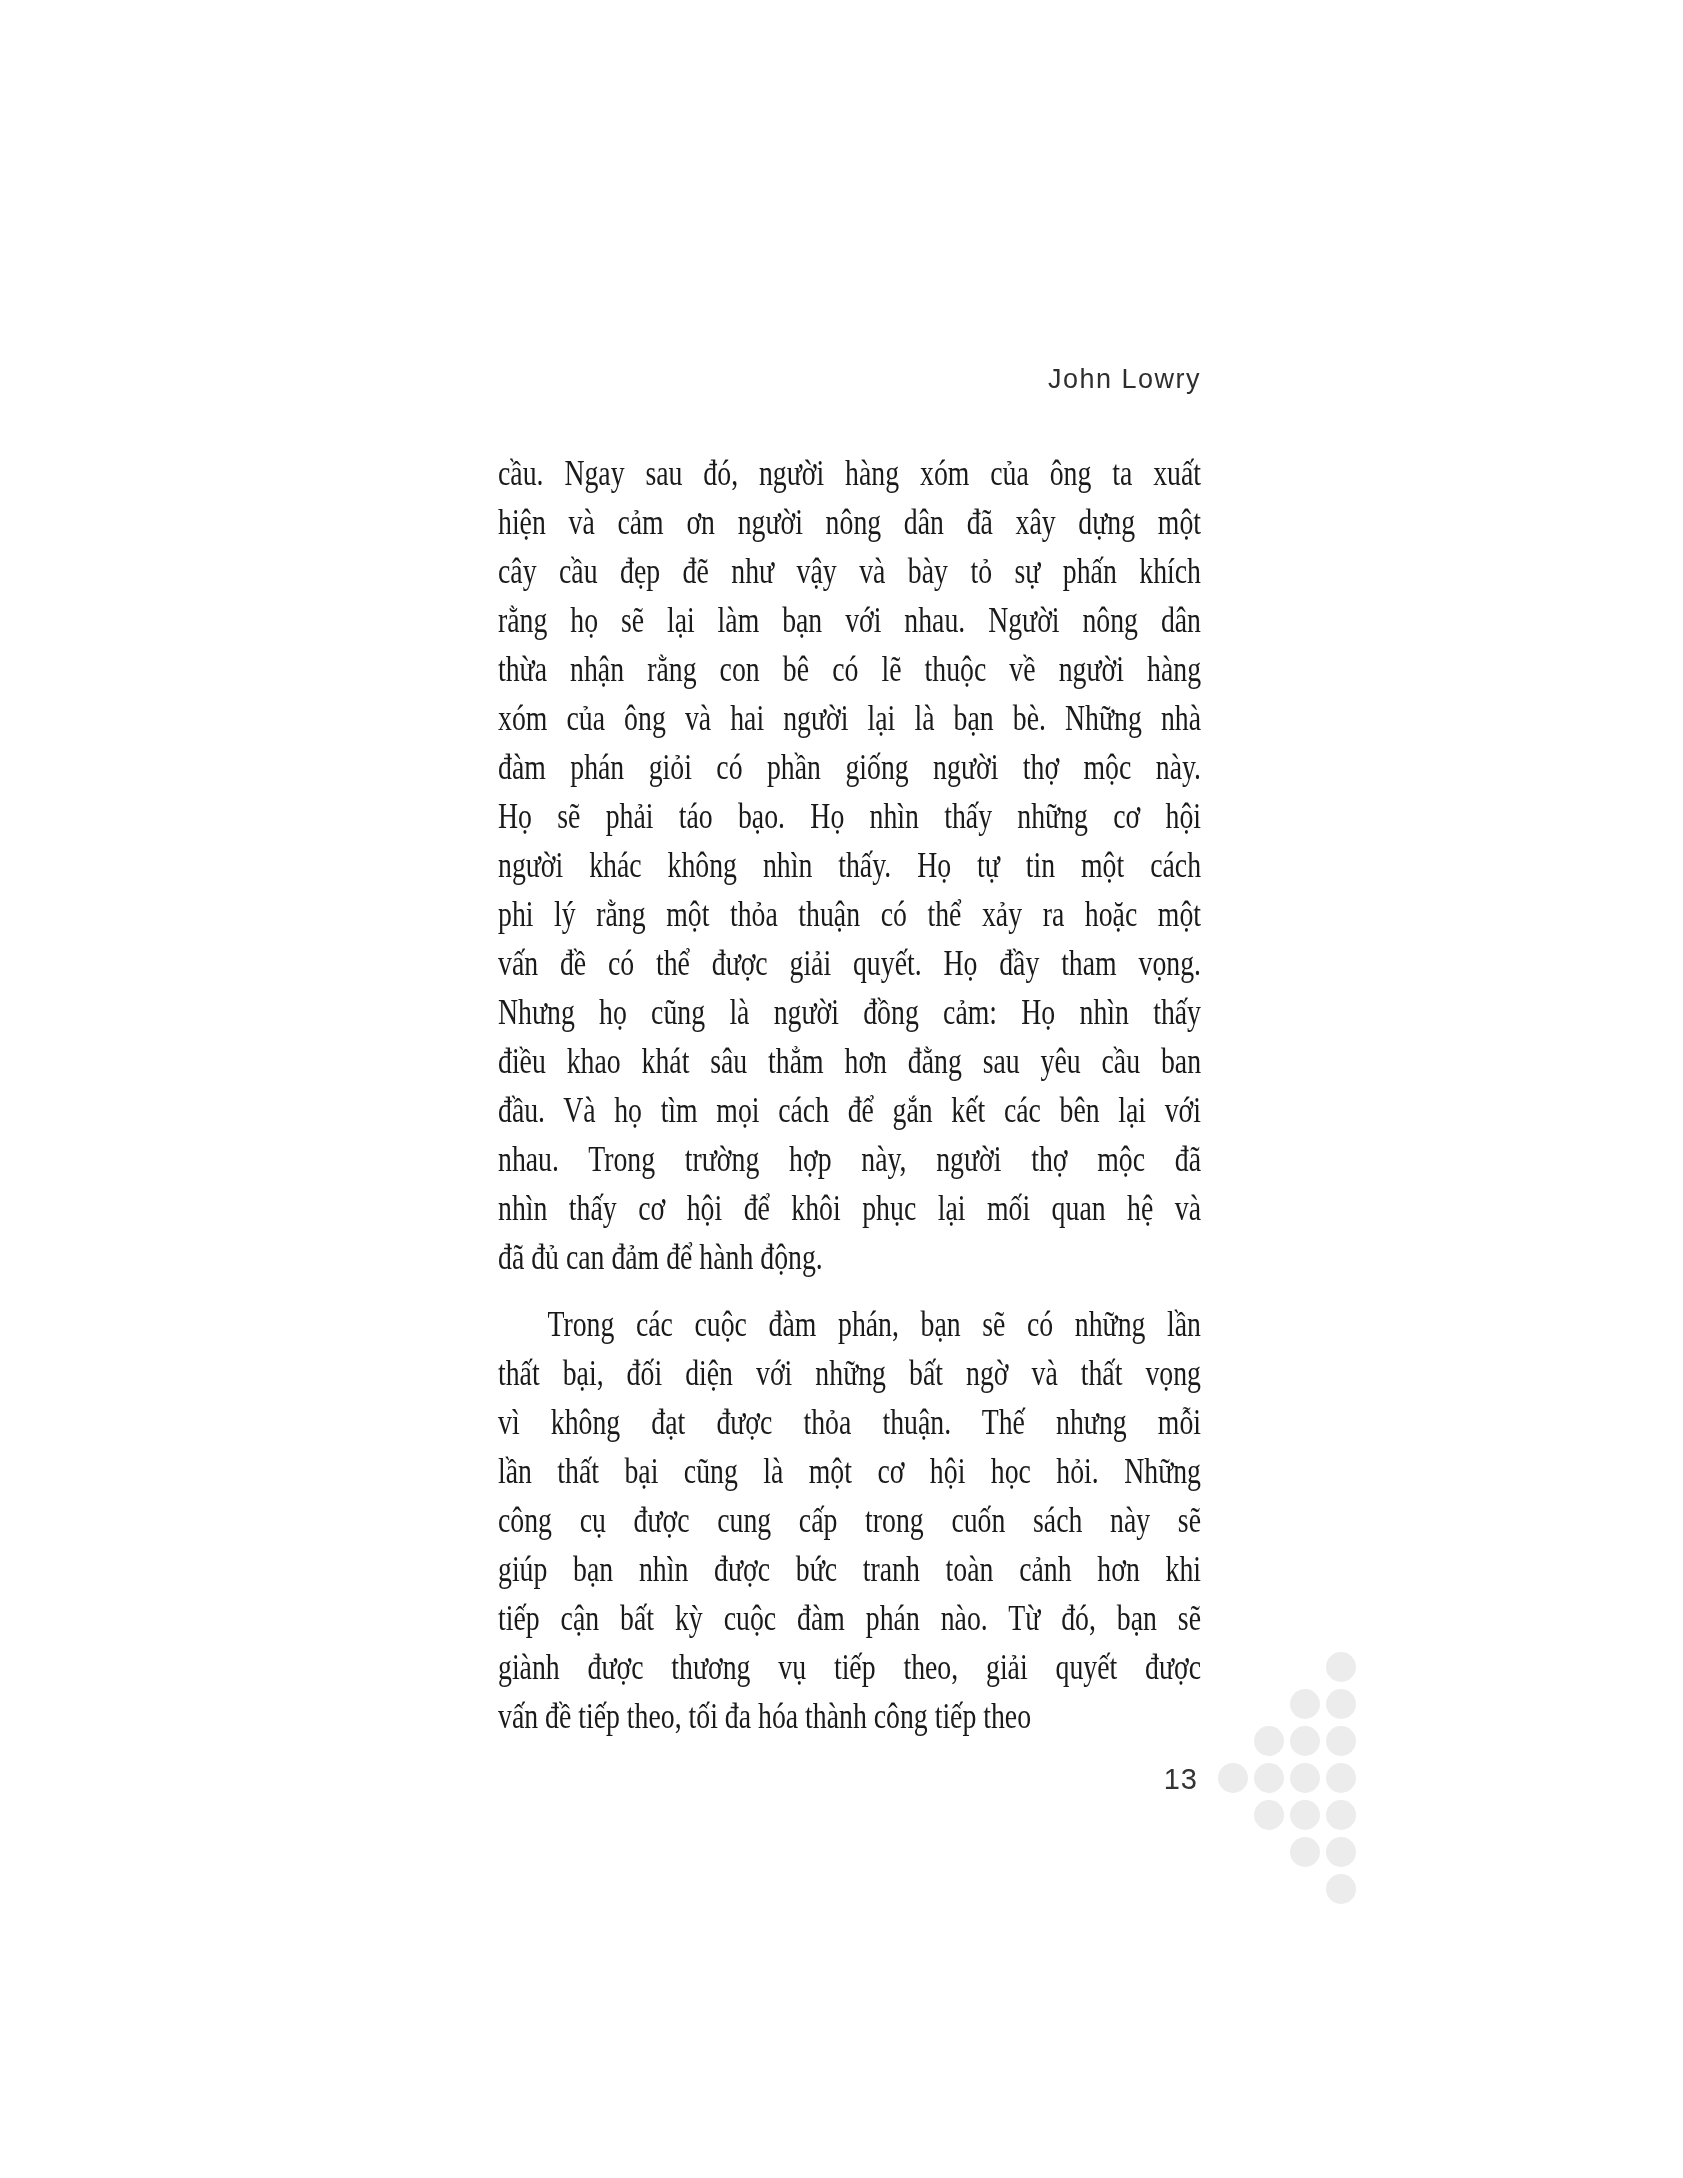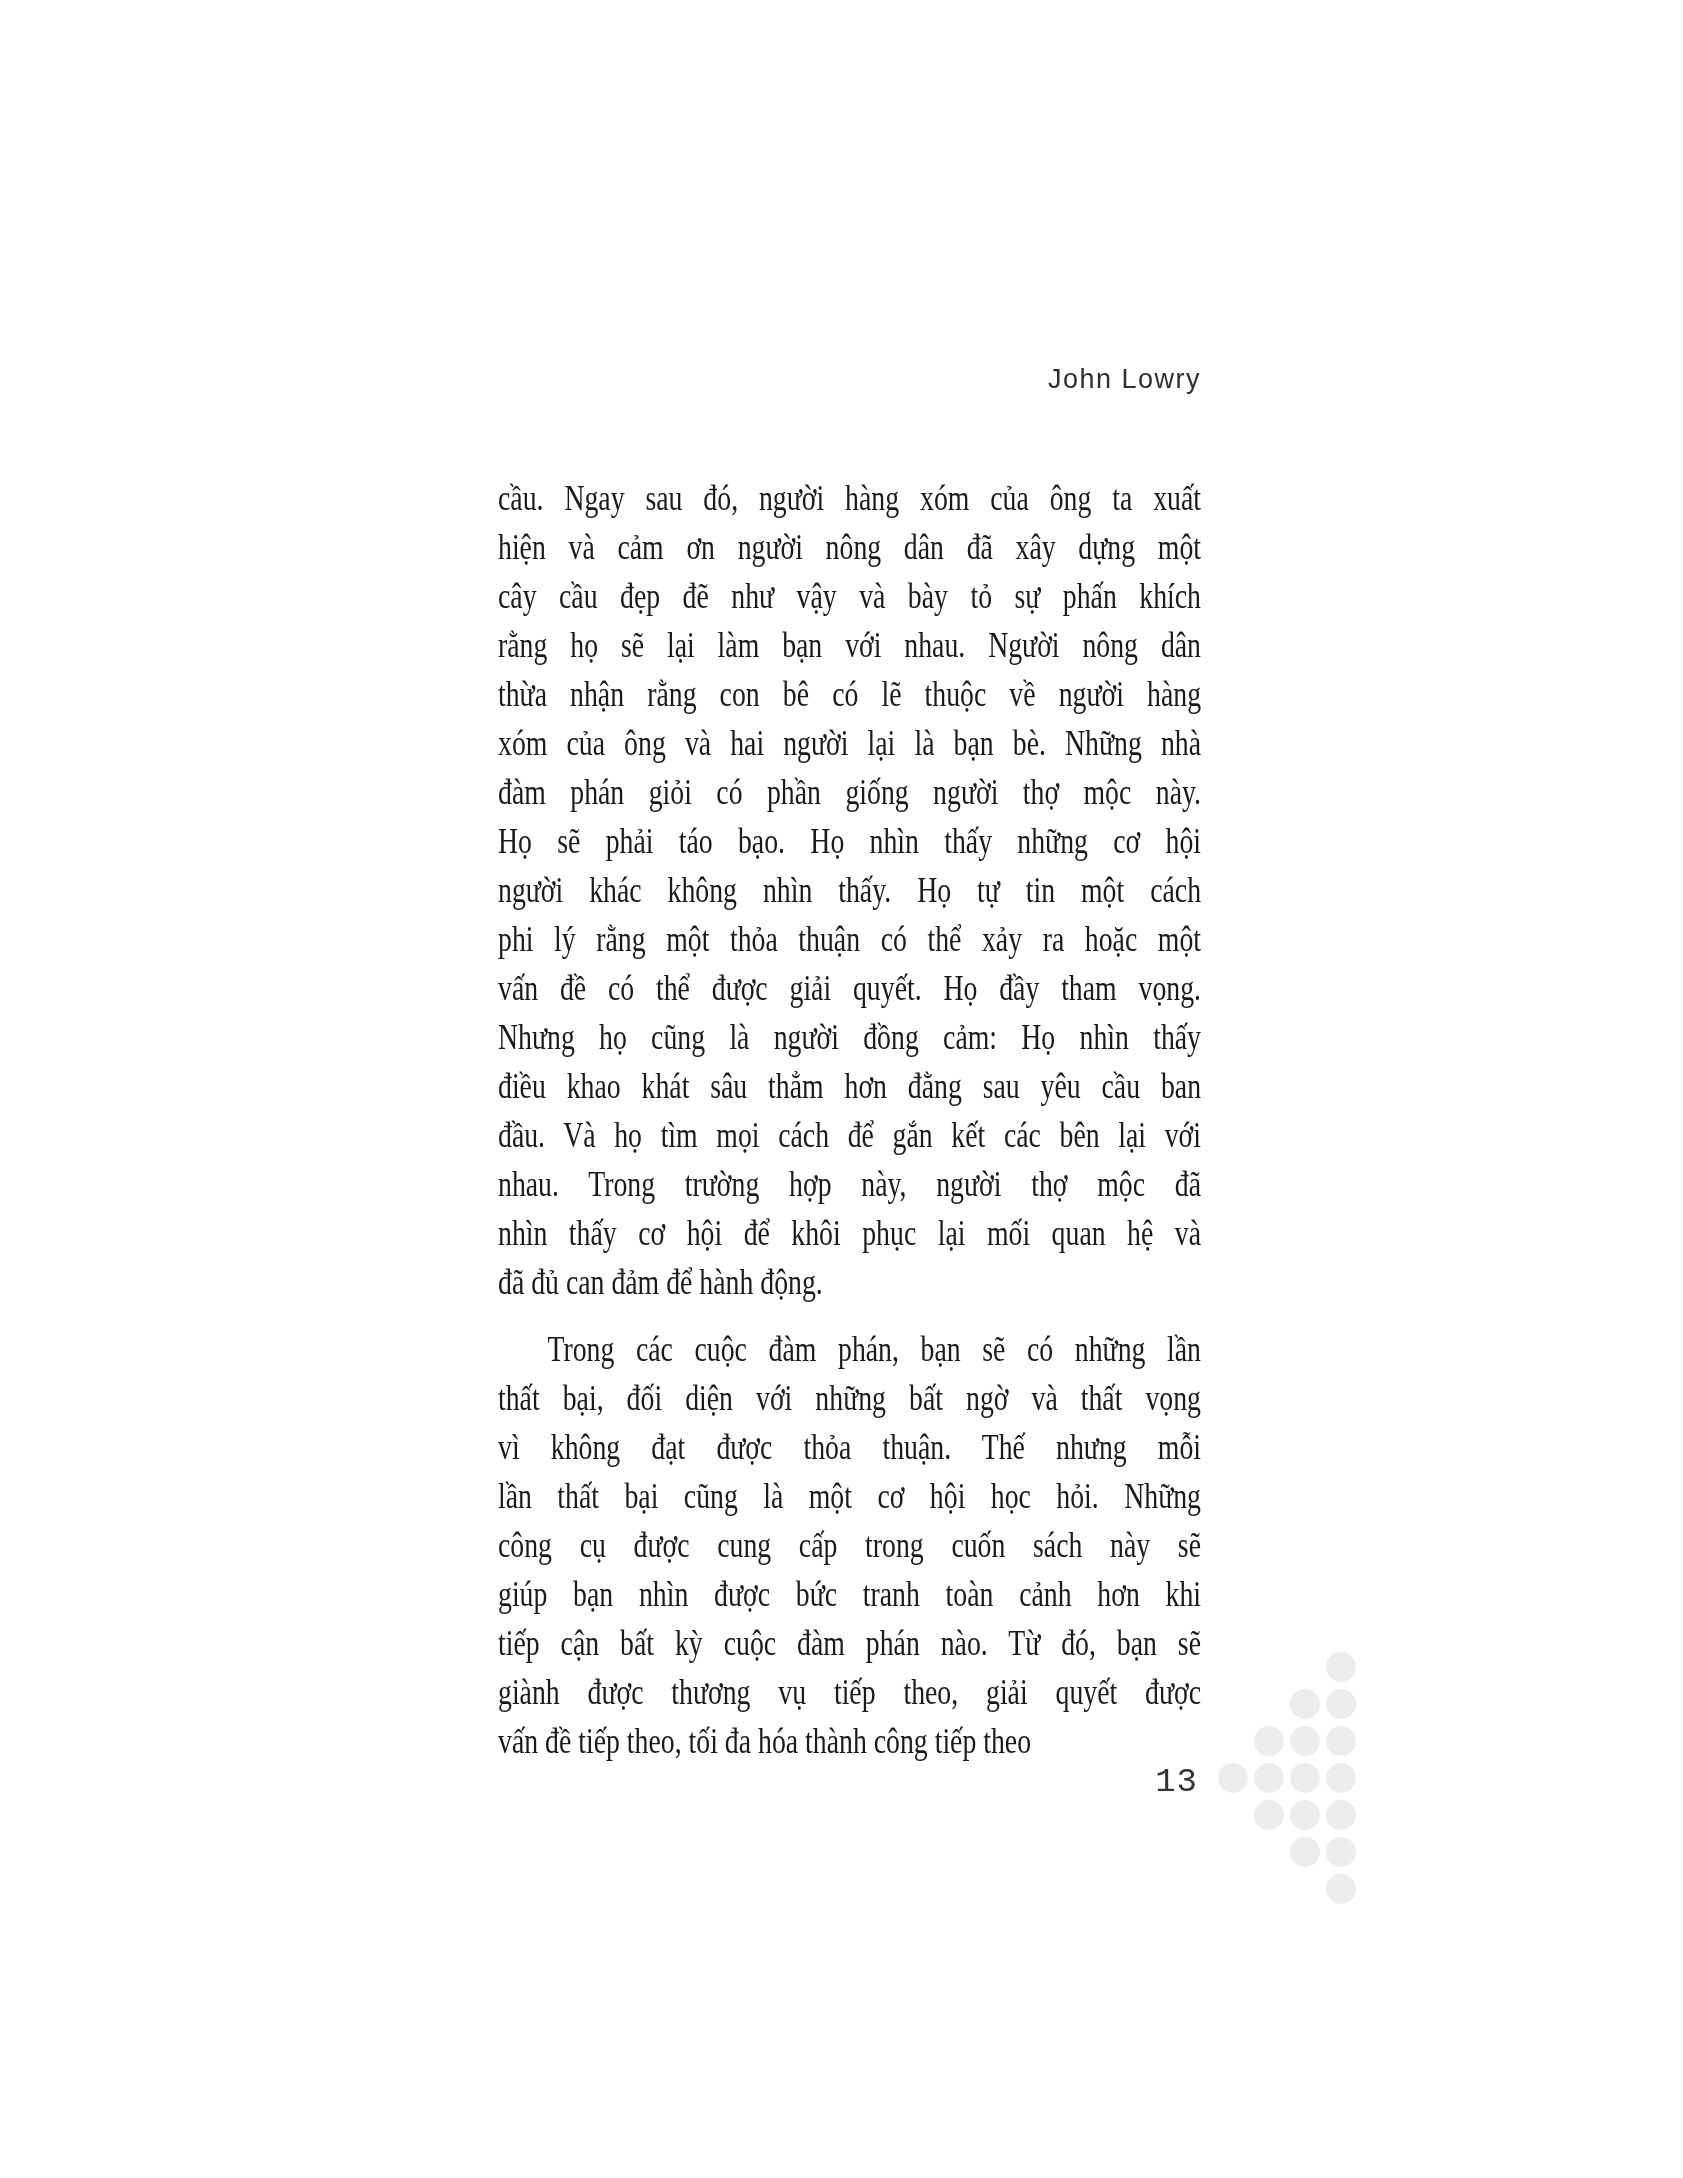--- a/index.html
+++ b/index.html
@@ -14,21 +14,21 @@
     position:absolute;
     top:364px;right:482px;
     font-family:"Liberation Sans","DejaVu Sans",sans-serif;
     font-size:27px;
     letter-spacing:1.5px;
     color:#2e2e2e;
     white-space:nowrap;
   }
   .text-block{
     position:absolute;
-    left:498px;top:474px;
+    left:498px;top:449px;
     width:705px;
   }
   .paragraph{margin:0;}
   .paragraph + .paragraph{margin-top:18px;}
   .line{
     width:911px;
     transform:scaleX(0.7717);
     transform-origin:0 50%;
     font-size:36px;
     line-height:49px;
@@ -38,22 +38,22 @@
   }
   .line.last{
     text-align-last:left;
   }
   .line.indent{
     text-indent:64px;
   }
   .page-number{
     position:absolute;
     top:1763px;right:485px;
-    font-family:Liberation Mono, monospace;
-    font-size:34px;
+    font-family:Liberation Sans, sans-serif;
+    font-size:29px;
     letter-spacing:1px;
     color:#333333;
   }
   .dot-arrow{
     position:absolute;
     left:1218px;top:1652px;
     width:144px;height:267px;
   }
   .dot{
     position:absolute;

